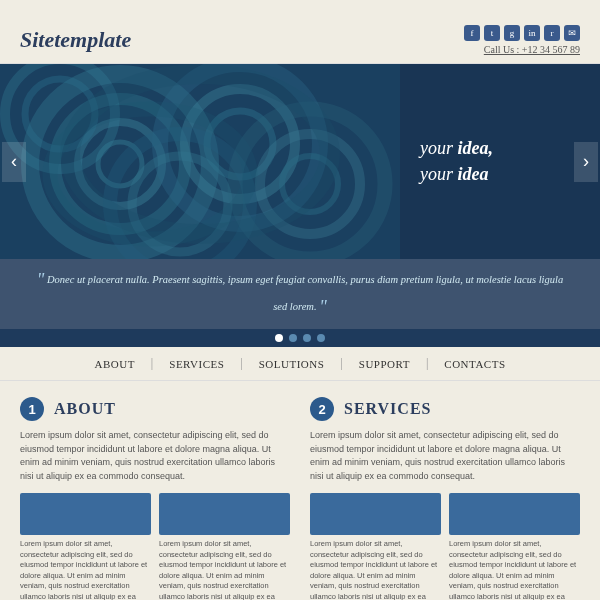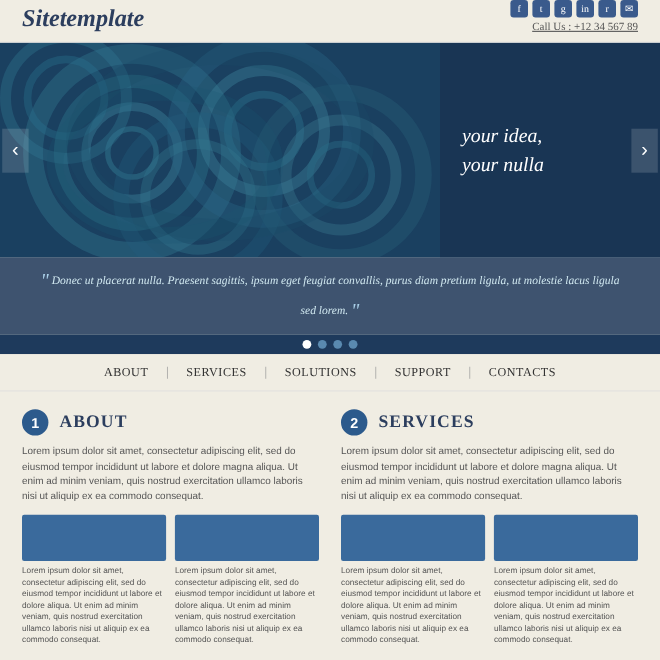--- a/index.html
+++ b/index.html
@@ -7,23 +7,23 @@
       width: 600px;
       height: 600px;
       overflow: hidden;
       font-family: Georgia, serif;
       background: #f0ede3;
     }
 
     
     #header {
       background: #f0ede3;
-      padding: 0 20px 8px 20px;
-      display: flex;
-      align-items: flex-end;
+      padding: 25px 20px 8px 20px;
+      display: flex;
+      align-items: center;
       justify-content: space-between;
       border-bottom: 1px solid #ddd;
     }
     #logo-text {
       font-size: 22px;
       font-weight: bold;
       color: #2c3e5e;
       font-style: italic;
     }
     #header-right {
@@ -77,21 +77,21 @@
       justify-content: center;
       padding: 20px;
     }
     #hero-tagline {
       color: white;
       font-size: 18px;
       line-height: 1.4;
       font-style: italic;
     }
     #hero-tagline span.highlight {
-      font-weight: normal;
+      font-weight: bold;
       font-style: italic;
       margin-top: 16px;
     }
     #prev-btn, #next-btn {
       position: absolute;
       top: 50%;
       transform: translateY(-50%);
       background: rgba(255,255,255,0.15);
       color: white;
       border: none;
@@ -275,21 +275,21 @@
       <ellipse cx="150" cy="110" rx="100" ry="65" fill="none" stroke="#1a6a80" stroke-width="15" opacity="0.25"></ellipse>
     </g>
   </svg>
 
   <button id="prev-btn">‹</button>
   <button id="next-btn">›</button>
 
   <div id="hero-overlay">
     <div id="hero-tagline">
       your <span class="highlight">idea,</span><br>
-      your <span class="highlight">nulla</span>
+      your <span class="highlight">idea</span>
     </div>
   </div>
 </div>
 
 <div id="quote-bar">
   <span id="quote-text">
     <span class="quote-mark">"</span>
     <span>Donec ut placerat nulla. Praesent sagittis, ipsum eget feugiat convallis, purus diam pretium ligula, ut molestie lacus ligula sed lorem.</span>
     <span class="quote-mark">"</span>
   </span>

